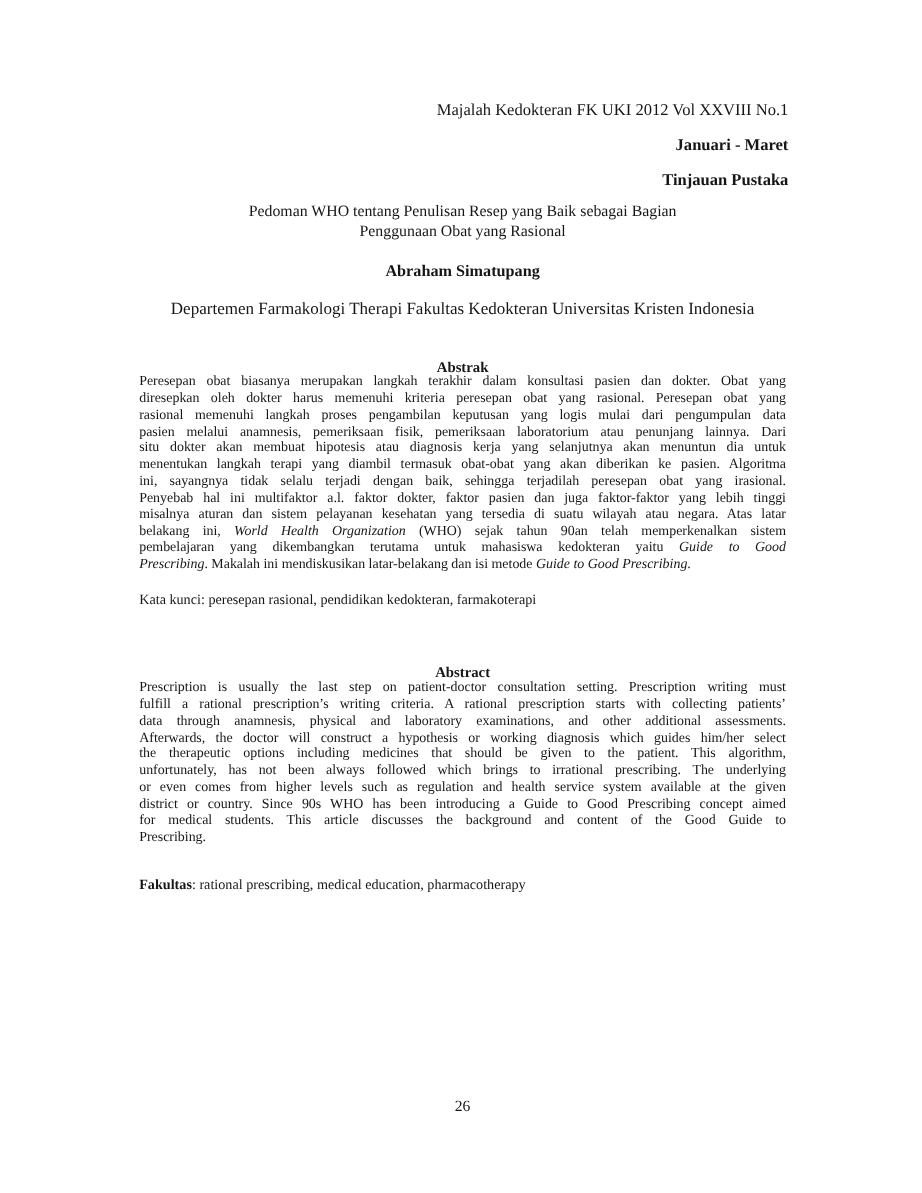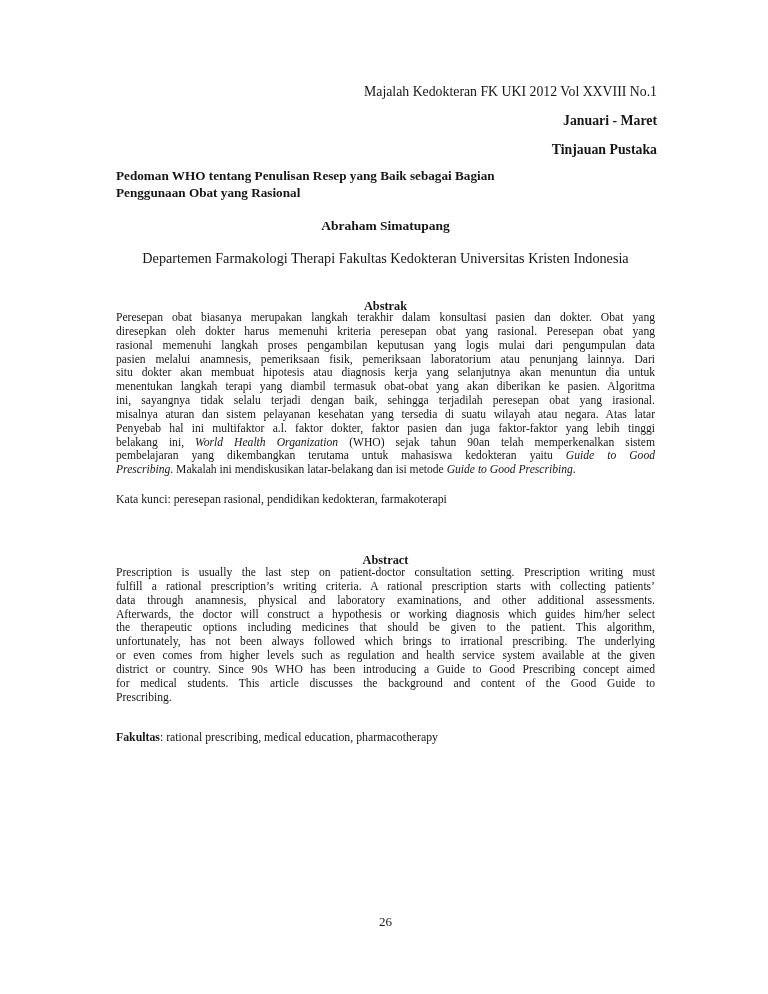--- a/index.html
+++ b/index.html
@@ -20,24 +20,24 @@
   .journal-header {
     top: 83px;
     right: 111px;
     text-align: right;
     font-size: 13.8px;
     line-height: 17px;
     white-space: nowrap;
   }
   .title-id {
     top: 167px;
-    font-weight: bold;
+    font-weight: normal;
     font-size: 13.2px;
     line-height: 17px;
-    text-align: left;
+    text-align: center;
   }
   .author-line {
     top: 218px;
     font-weight: bold;
     font-size: 13.5px;
     text-align: center;
   }
   .affiliation-line {
     top: 250px;
     font-size: 14.2px;
@@ -105,22 +105,22 @@
   <div class="abs content-col section-heading abstrak-heading">Abstrak</div>
 
   <div class="abs content-col para para-id">
       <div class="jline">Peresepan obat biasanya merupakan langkah terakhir dalam konsultasi pasien dan dokter. Obat yang</div>
       <div class="jline">diresepkan oleh dokter harus memenuhi kriteria peresepan obat yang rasional. Peresepan obat yang</div>
       <div class="jline">rasional memenuhi langkah proses pengambilan keputusan yang logis mulai dari pengumpulan data</div>
       <div class="jline">pasien melalui anamnesis, pemeriksaan fisik, pemeriksaan laboratorium atau penunjang lainnya. Dari</div>
       <div class="jline">situ dokter akan membuat hipotesis atau diagnosis kerja yang selanjutnya akan menuntun dia untuk</div>
       <div class="jline">menentukan langkah terapi yang diambil termasuk obat-obat yang akan diberikan ke pasien. Algoritma</div>
       <div class="jline">ini, sayangnya tidak selalu terjadi dengan baik, sehingga terjadilah peresepan obat yang irasional.</div>
+      <div class="jline">Penyebab hal ini multifaktor a.l. faktor dokter, faktor pasien dan juga faktor-faktor yang lebih tinggi</div>
       <div class="jline">misalnya aturan dan sistem pelayanan kesehatan yang tersedia di suatu wilayah atau negara. Atas latar</div>
-      <div class="jline">Penyebab hal ini multifaktor a.l. faktor dokter, faktor pasien dan juga faktor-faktor yang lebih tinggi</div>
       <div class="jline">belakang ini, <i>World Health Organization</i> (WHO) sejak tahun 90an telah memperkenalkan sistem</div>
       <div class="jline">pembelajaran yang dikembangkan terutama untuk mahasiswa kedokteran yaitu <i>Guide to Good</i></div>
       <div class="jline jline-last"><i>Prescribing</i>. Makalah ini mendiskusikan latar-belakang dan isi metode <i>Guide to Good Prescribing</i>.</div>
     </div>
 
   <div class="abs content-col kata-kunci">Kata kunci: peresepan rasional, pendidikan kedokteran, farmakoterapi</div>
 
 
   <div class="abs content-col section-heading abstract-heading">Abstract</div>
 

